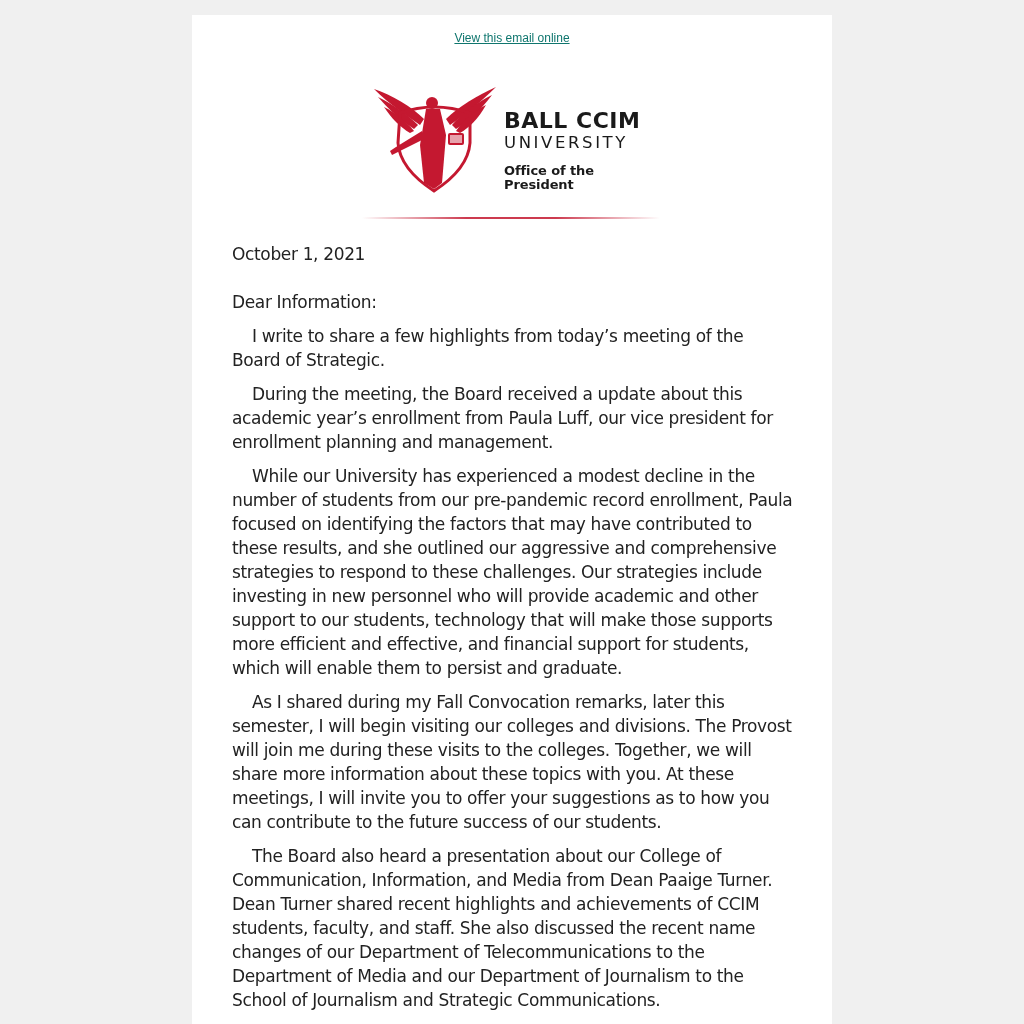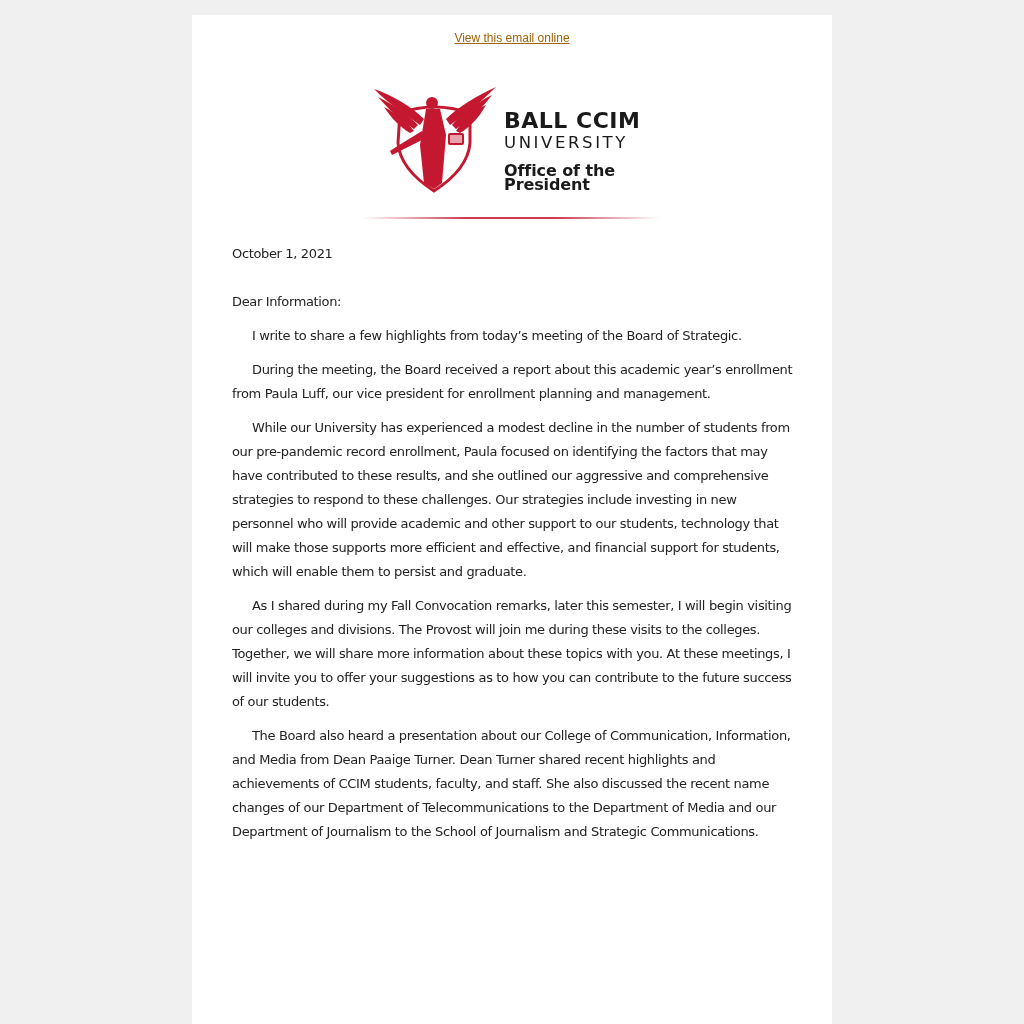--- a/index.html
+++ b/index.html
@@ -1,27 +1,27 @@
 <!DOCTYPE html>
 <html><head>
 <meta charset="utf-8">
 <style>
   html, body { margin:0; padding:0; }
   body { background:#f0f0f0; width:1024px; height:1024px; overflow:hidden; font-family:"Liberation Sans", sans-serif; }
   .card { position:absolute; left:192px; top:15px; width:640px; height:1040px; background:#ffffff; }
-  .view-online { position:absolute; top:16px; left:0; width:640px; text-align:center; font-size:12px; color:#a16207; text-decoration:underline; font-family:"Liberation Sans", sans-serif; cursor:pointer; }
+  .view-online { position:absolute; top:16px; left:0; width:640px; text-align:center; font-size:12px; color:#0f766e; text-decoration:underline; font-family:"Liberation Sans", sans-serif; cursor:pointer; }
   .logo { position:absolute; top:70px; left:180px; width:290px; height:110px; }
   .logo .shield { position:absolute; left:0; top:0; width:125px; height:108px; }
   .brand { position:absolute; left:132px; top:24px; color:#1a1a1a; }
   .brand .b1 { font-family:"DejaVu Sans", sans-serif; font-weight:bold; font-size:22px; letter-spacing:0.5px; line-height:24px; }
   .brand .b2 { font-family:"DejaVu Sans", sans-serif; font-size:16.5px; letter-spacing:2.6px; line-height:20px; }
-  .brand .b3 { font-family:"DejaVu Sans", sans-serif; font-weight:bold; font-size:16px; line-height:14px; margin-top:11px; letter-spacing:-0.1px; }
+  .brand .b3 { font-family:"DejaVu Sans", sans-serif; font-weight:bold; font-size:13px; line-height:14px; margin-top:11px; letter-spacing:-0.1px; }
   .divider { position:absolute; top:202px; left:170px; width:298px; height:2px;
     background:linear-gradient(to right, rgba(196,24,48,0) 0%, rgba(196,24,48,0.85) 35%, rgba(196,24,48,0.85) 65%, rgba(196,24,48,0) 100%); }
-  .body { position:absolute; top:227px; left:40px; width:562px; font-family:"DejaVu Sans", sans-serif; font-size:13px; line-height:24px; color:#222; letter-spacing:-0.35px; }
+  .body { position:absolute; top:227px; left:40px; width:562px; font-family:"DejaVu Sans", sans-serif; font-size:17px; line-height:24px; color:#222; letter-spacing:-0.35px; }
   .body p { margin:0 0 10px 0; }
   .body p.indent { text-indent:20px; }
   .date { margin-bottom:24px !important; }
 </style>
 </head>
 <body>
 
 <div class="card">
   <a class="view-online">View this email online</a>
 
@@ -54,18 +54,18 @@
       <div class="b3">Office of the President</div>
     </div>
   </div>
 
   <div class="divider"></div>
 
   <div class="body">
     <p class="date">October 1, 2021</p>
     <p>Dear Information:</p>
     <p class="indent">I write to share a few highlights from today’s meeting of the Board of Strategic.</p>
-    <p class="indent">During the meeting, the Board received a report about this academic year’s  enrollment from Paula Luff, our vice president for enrollment planning and management.</p>
+    <p class="indent">During the meeting, the Board received a update about this academic year’s  enrollment from Paula Luff, our vice president for enrollment planning and management.</p>
     <p class="indent">While our University has experienced a modest decline in the number of students from our pre-pandemic record enrollment, Paula focused on identifying the factors that may have contributed to these results, and she outlined our aggressive and comprehensive strategies to respond to these challenges. Our strategies include investing in new personnel who will provide academic and other support to our students, technology that will make those supports more efficient and effective, and financial support for students, which will enable them to persist and graduate.</p>
     <p class="indent">As I shared during my Fall Convocation remarks, later this semester, I will begin visiting our colleges and divisions. The Provost will join me during these visits to the colleges. Together, we will share more information about these topics with you. At these meetings, I will invite you to offer your suggestions as to how you can contribute to the future success of our students.</p>
     <p class="indent">The Board also heard a presentation about our College of Communication, Information, and Media from Dean Paaige Turner. Dean Turner shared recent highlights and achievements of CCIM students, faculty, and staff. She also discussed the recent name changes of our Department of Telecommunications to the Department of Media and our Department of Journalism to the School of Journalism and Strategic Communications.</p>
   </div>
 </div>
 
 </body></html>

